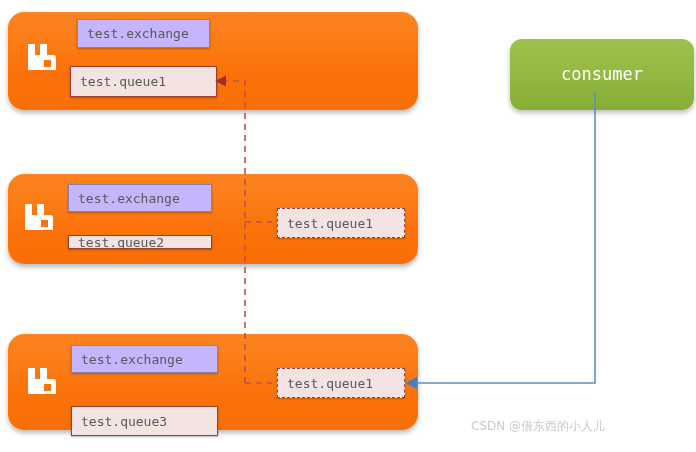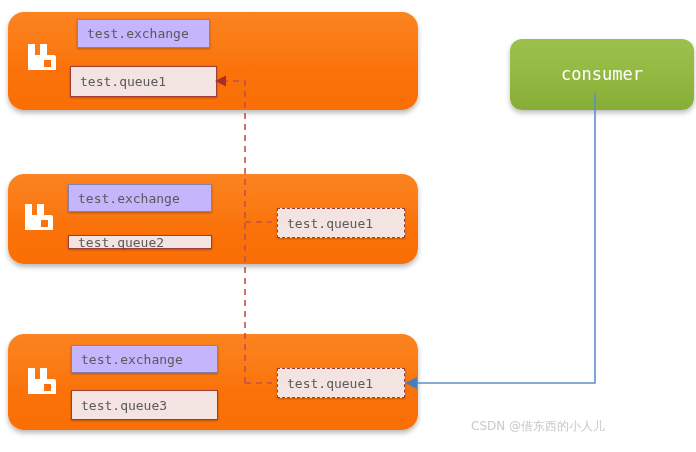--- a/index.html
+++ b/index.html
@@ -139,21 +139,21 @@
     <div class="rabbit-logo" style="left:18px; top:32px;">
       <svg width="30" height="30" viewBox="0 0 30 30">
         <path d="M2 2 h7 v11 h5 V2 h7 v11 h7 a2 2 0 0 1 2 2 v13 H2 Z" fill="#ffffff"></path>
         <rect x="18" y="18" width="7" height="7" fill="#fa7209"></rect>
       </svg>
     </div>
   </div>
   <div class="box exchange" style="left:71px; top:345px; width:147px; height:28px;">
     <span>test.exchange</span>
   </div>
-  <div class="box queue" style="left:71px; top:390px; width:147px; height:30px;">
+  <div class="box queue" style="left:71px; top:406px; width:147px; height:30px;">
     <span>test.queue3</span>
   </div>
   <div class="box queue-dashed" style="left:277px; top:368px; width:128px; height:30px;">
     <span>test.queue1</span>
   </div>
 
   <div class="consumer" style="left:510px; top:31px; width:184px; height:71px;margin-top:8px;">
     <div>consumer</div>
   </div>
 

